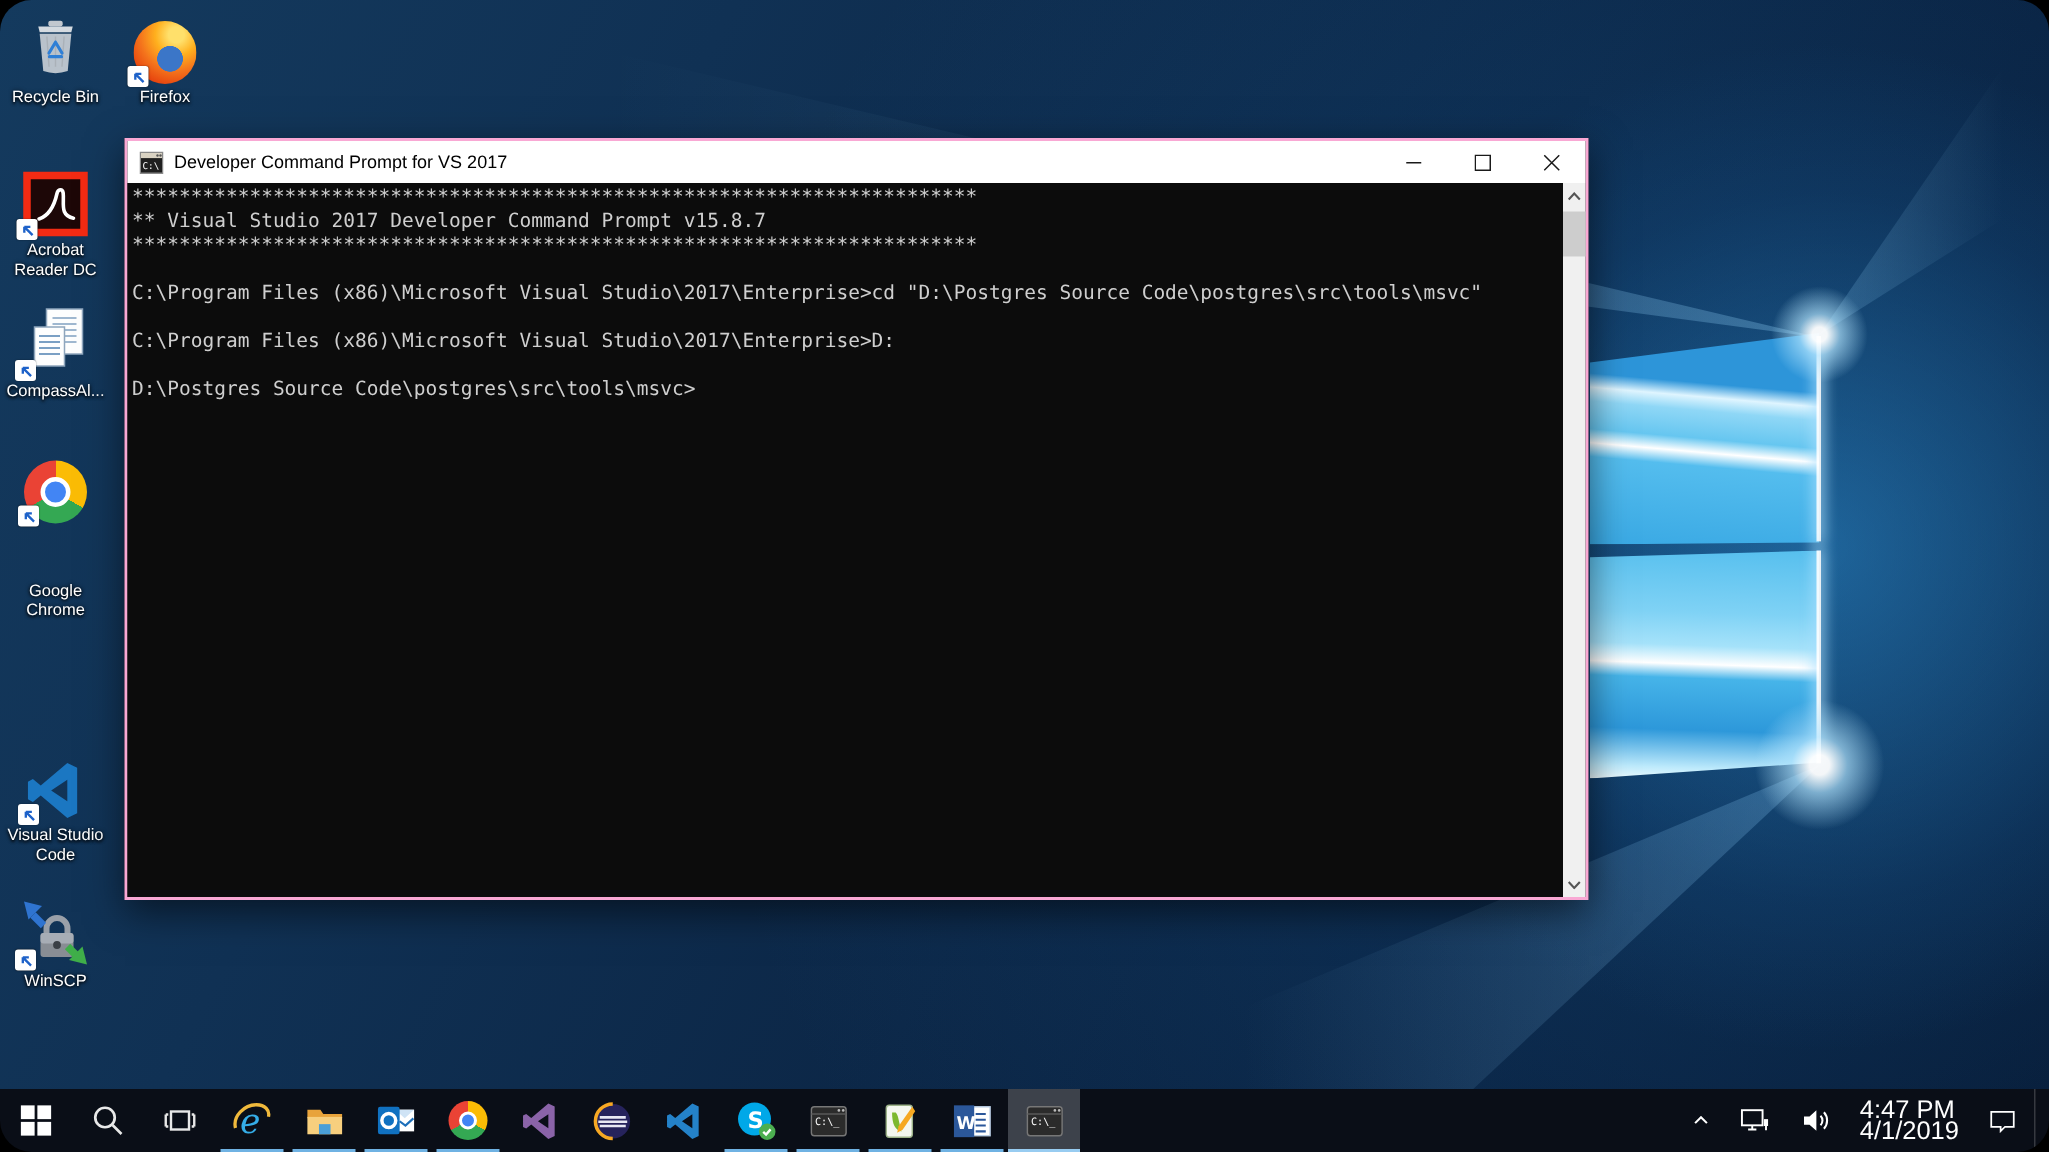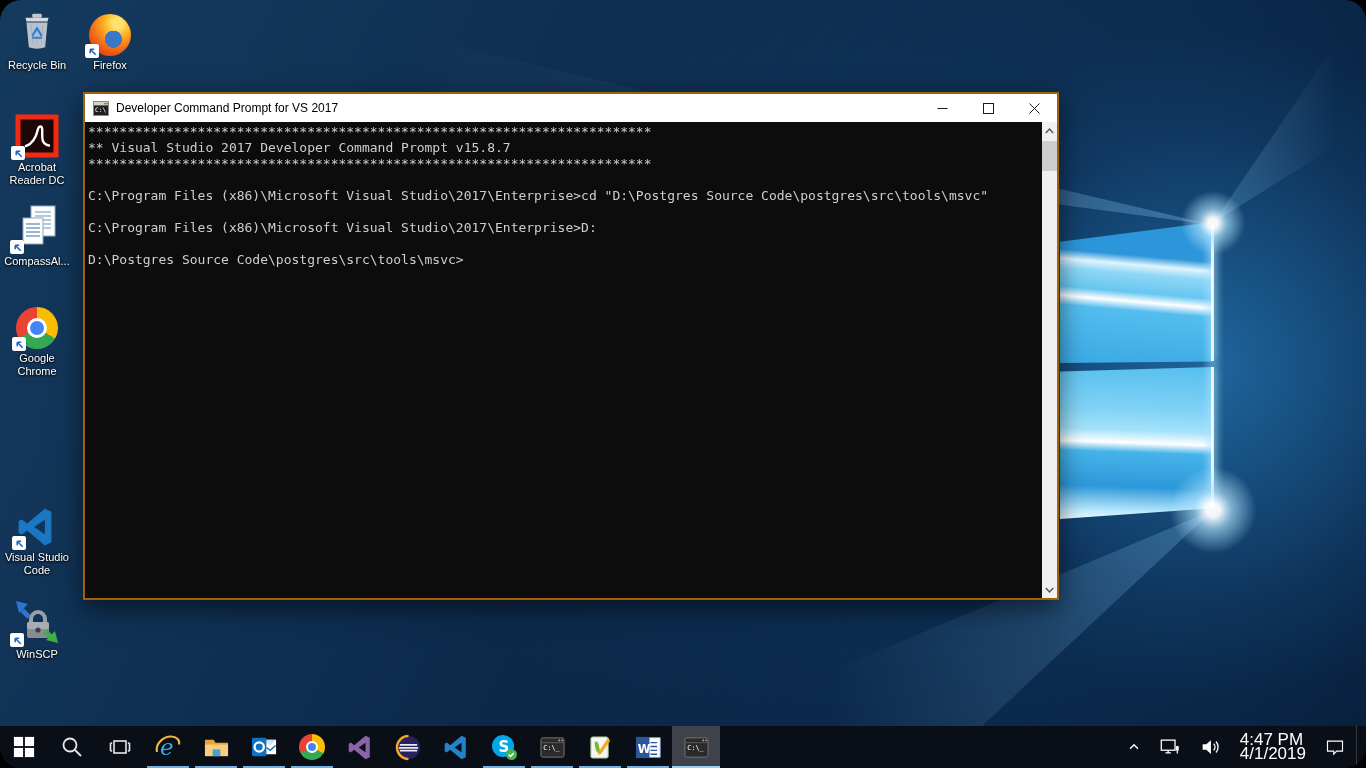--- a/index.html
+++ b/index.html
@@ -51,21 +51,21 @@
   .ff-ball { width:42px; height:42px; border-radius:50%;
     background:
       radial-gradient(circle at 58% 60%, #3b76c8 0 24%, rgba(59,118,200,0) 25%),
       radial-gradient(circle at 68% 22%, #ffe06b 0 12%, #ffb01e 32%, #f4731c 56%, #e8470f 78%, #cf2f0c 100%); }
   .chrome-ball { position:relative; border-radius:50%;
     background:conic-gradient(from -120deg, #ea4335 0 120deg, #fbbc05 120deg 240deg, #34a853 240deg 360deg); }
   .chrome-core { position:absolute; inset:26%; background:#4285f4; border:3px solid #fff; border-radius:50%; }
 
   
   .win { position:absolute; left:83px; top:92px; width:976px; height:508px;
-    border:2px solid #a16207; background:#0c0c0c; box-shadow:0 8px 24px rgba(0,0,0,.55); }
+    border:2px solid #f9a8d4; background:#0c0c0c; box-shadow:0 8px 24px rgba(0,0,0,.55); }
   .titlebar { height:28px; background:#ffffff; display:flex; align-items:center; }
   .titlebar .ticon { margin:0 7px 0 8px; display:flex; }
   .titlebar .ttext { font-size:12px; color:#000; flex:1 1 auto; white-space:nowrap; overflow:hidden; }
   .caption-btn { width:46px; height:28px; display:flex; align-items:center; justify-content:center; }
   .terminal { position:absolute; left:0; top:28px; right:15px; bottom:0; background:#0c0c0c;
     padding:2px 0 0 3px; overflow:hidden;
     font-family:"DejaVu Sans Mono", monospace; font-size:13px; line-height:16px; color:#cfcfcf; }
   .tline { height:16px; white-space:pre; }
   .vscroll { position:absolute; top:28px; right:0; bottom:0; width:15px; background:#f0f0f0;
     display:flex; flex-direction:column; }
@@ -155,21 +155,21 @@
       </svg>
       <span class="badge">
         <svg width="11" height="11" viewBox="0 0 12 12" fill="none" stroke="#1e62c9" stroke-width="1.7">
           <path d="M9.5 9.5 L3.5 3.5 M3.5 3.5 h4.4 M3.5 3.5 v4.4"></path>
         </svg>
       </span>
     </div>
     <div class="lbl">CompassAl...</div>
   </div>
 
-  <div class="dicon" style="left:1px; top:299px;">
+  <div class="dicon" style="left:1px; top:299px;gap:36px;">
     <div class="art">
       <div class="chrome-ball" style="width:42px; height:42px;">
           <div class="chrome-core"></div>
         </div>
       <span class="badge">
         <svg width="11" height="11" viewBox="0 0 12 12" fill="none" stroke="#1e62c9" stroke-width="1.7">
           <path d="M9.5 9.5 L3.5 3.5 M3.5 3.5 h4.4 M3.5 3.5 v4.4"></path>
         </svg>
       </span>
     </div>

